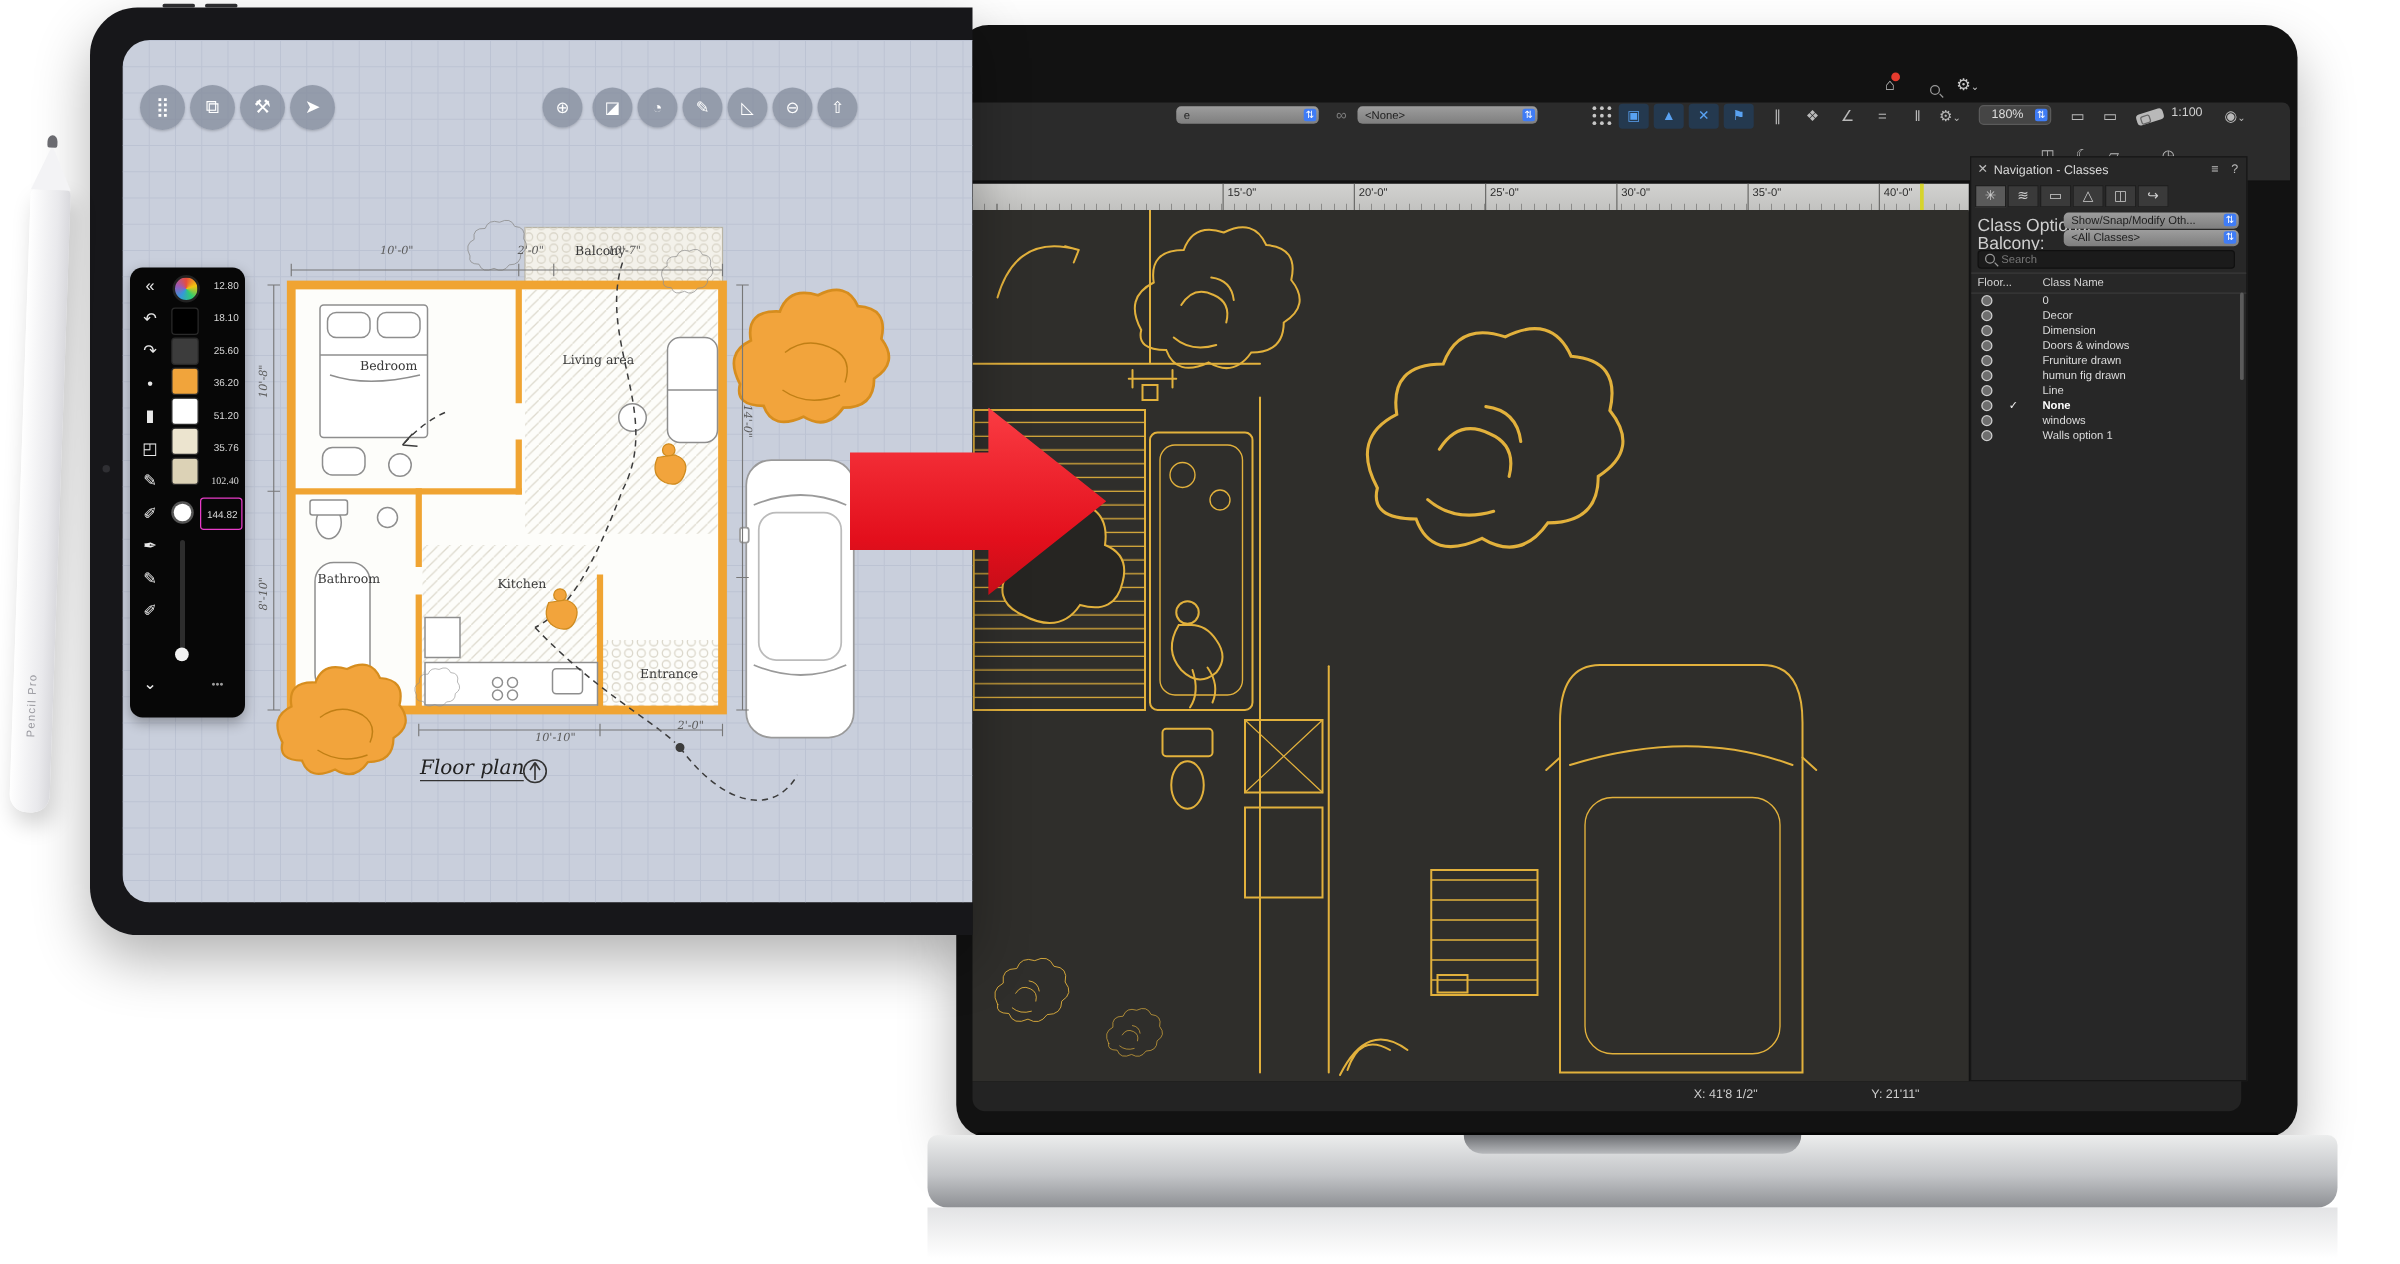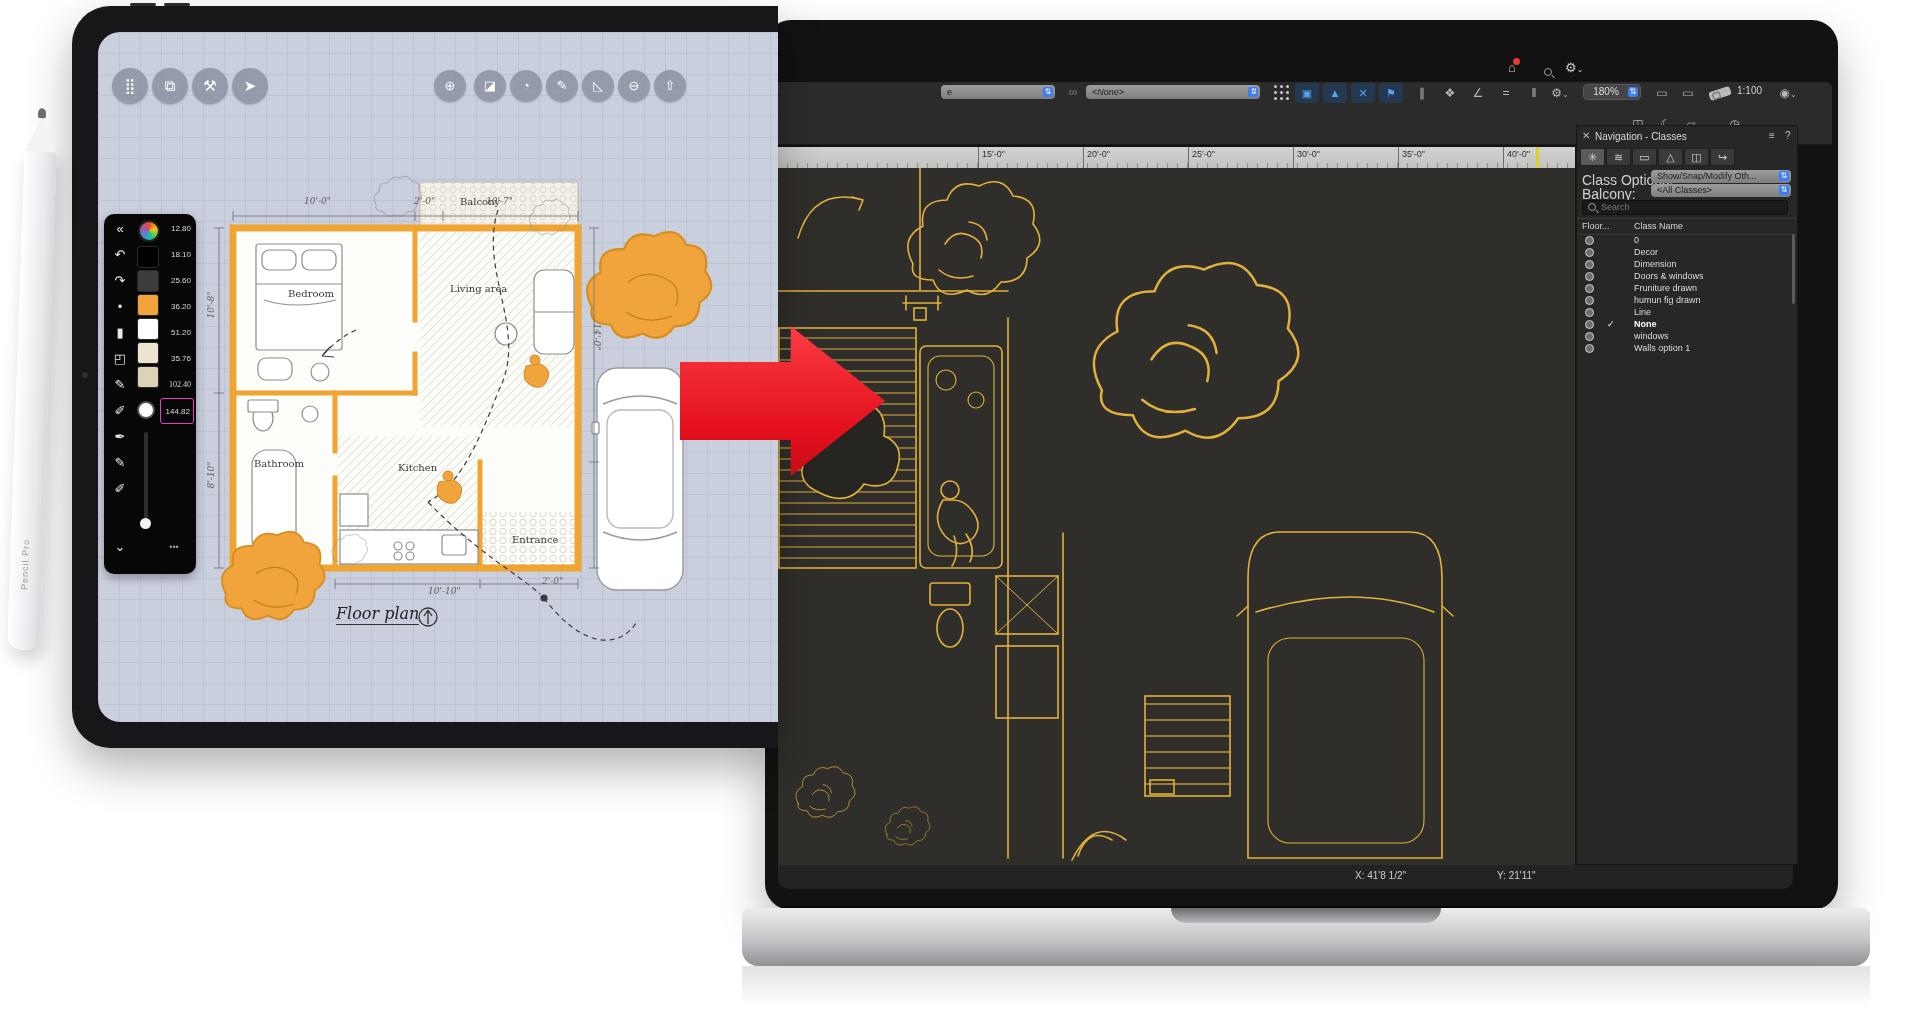--- a/index.html
+++ b/index.html
@@ -94,21 +94,21 @@
       <span class="mb-ic" style="left:774px;top:4px;"><span class="lens" style="position:relative;display:inline-block;"></span></span>
       <span class="mb-ic" style="left:800px;top:2px;"><span>⚙</span><span style="font-size:8px;">⌄</span></span>
     </div>
 
     <div class="vw-toolbar">
 
       <div class="dd" style="left:170px;top:3px;width:114px;">
         <span>e</span><span class="step">⇅</span>
       </div>
       <span class="tb-ic" style="left:291px;top:0;color:#7d7d7d;">∞</span>
-      <div class="dd" style="left:315px;top:3px;width:174px;font-style:italic;">
+      <div class="dd" style="left:315px;top:3px;width:144px;">
         <span>&lt;None&gt;</span><span class="step">⇅</span>
       </div>
       <div class="dotgrid" style="left:503px;top:3px;">
           <i></i>
         </div>
       <div class="tb-btn" style="left:524px;top:1px;">▣</div>
       <div class="tb-btn" style="left:552px;top:1px;">▲</div>
       <div class="tb-btn" style="left:580px;top:1px;">✕</div>
       <div class="tb-btn" style="left:608px;top:1px;">⚑</div>
       <span class="tb-ic" style="left:640px;top:1px;">∥</span>

